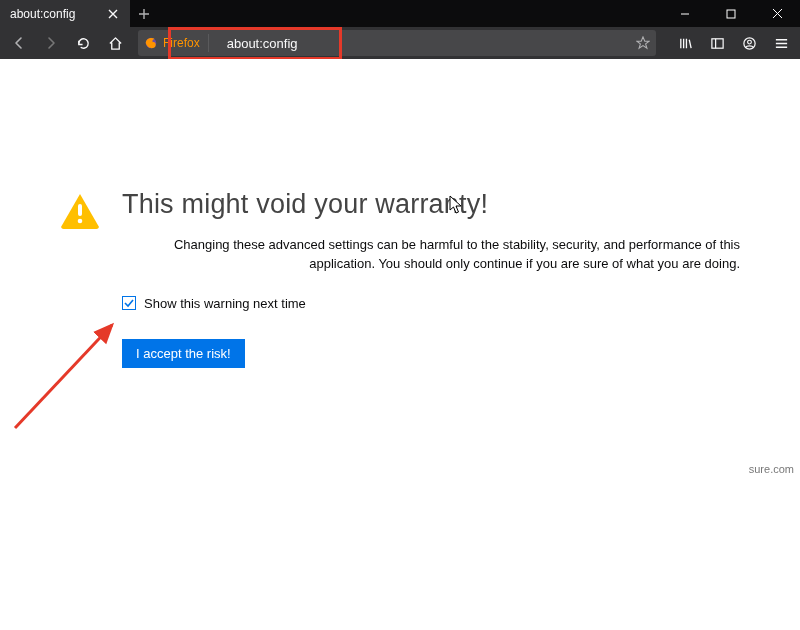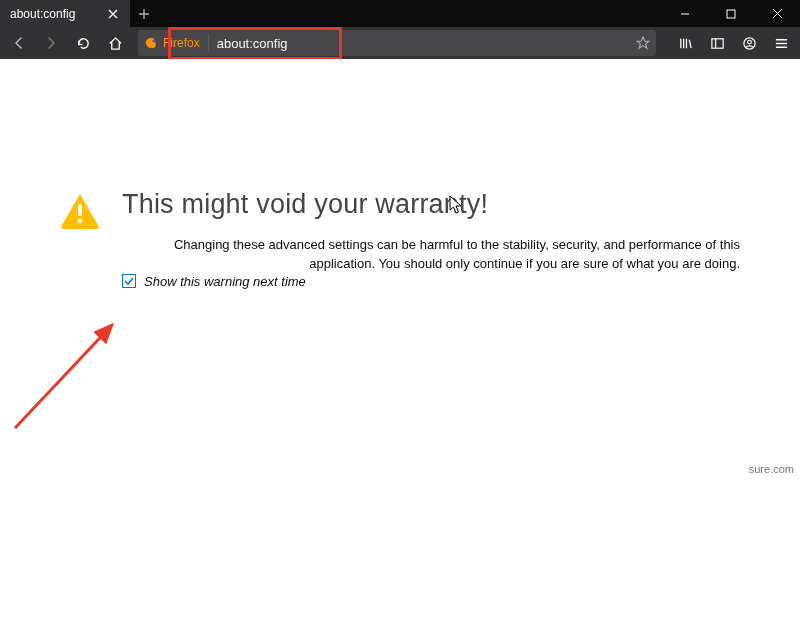--- a/index.html
+++ b/index.html
@@ -16,42 +16,42 @@
   .newtab { width:28px; display:flex; align-items:center; justify-content:center; color:#b1b1b3; }
   .titlebar-spacer { flex:1; }
   .win-controls { display:flex; }
   .win-btn { width:46px; display:flex; align-items:center; justify-content:center; color:#fff; }
 
   .toolbar { height:32px; background:#323234; display:flex; align-items:center; padding:0 4px; gap:2px; }
   .tb-btn { width:30px; height:28px; display:flex; align-items:center; justify-content:center; color:#b1b1b3; }
   .tb-btn.enabled { color:#f9f9fa; }
   .urlbar {
     flex:1; height:26px; background:#474749; display:flex; align-items:center; border-radius:3px;
-    margin:0 6px; padding:0 6px; gap:8px; position:relative;
+    margin:0 6px; padding:0 6px; gap:18px; position:relative;
   }
   .url-identity { display:flex; align-items:center; gap:5px; border-right:1px solid #5a5a5c; padding-right:8px; height:18px;}
   .url-identity span.brand { font-size:12px; }
   .url-text { color:#f9f9fa; font-size:13px; flex:1; }
   .url-star { color:#b1b1b3; }
 
   .toolbar-right { display:flex; gap:2px; margin-left:6px; }
 
   .highlight-box {
     position:absolute;
     border:3px solid #e53929;
     pointer-events:none;
   }
 
   
   .page { position:absolute; top:59px; left:0; right:0; bottom:0; background:#fff; padding:0 60px; color:#0c0c0d; }
   .warn-row { display:flex; gap:22px; margin-top:130px; }
   .warn-icon { width:40px; height:36px; flex-shrink:0; margin-top:4px; }
   .page-title { font-size:27px; font-weight:300; color:#444; letter-spacing:0.2px; }
   .desc { font-size:13px; color:#0c0c0d; margin-top:16px; line-height:1.45;text-align:right; }
-  .checkbox-row { display:flex; align-items:center; gap:8px; font-size:13px;font-style:italic; }
+  .checkbox-row { display:flex; align-items:center; gap:8px; margin-top:22px; font-size:13px; }
   .chk {
     width:14px; height:14px; border:1px solid #0074e8; display:inline-flex; align-items:center; justify-content:center;
     background:#fff;
   }
   .chk svg { width:10px; height:10px; }
   .accept-btn {
     margin-top:28px; background:#0074e8; color:#fff; border:none; font-size:13px;
     padding:7px 14px; cursor:pointer;
   }
 
@@ -186,20 +186,21 @@
         <div class="page-title">This might void your warranty!</div>
         <div class="desc">Changing these advanced settings can be harmful to the stability, security, and performance of this application. You should only continue if you are sure of what you are doing.</div>
         <div class="checkbox-row">
           <span class="chk">
             <svg viewBox="0 0 10 10">
                 <path d="M1 5 L4 8 L9 2" stroke="#0074e8" stroke-width="1.6" fill="none"></path>
               </svg>
           </span>
           <span>Show this warning next time</span>
         </div>
+        <button class="accept-btn">I accept the risk!</button>
       </div>
     </div>
   </div>
 
   <svg class="red-arrow" style="left:0px; top:300px;" width="130" height="140">
     <defs>
       <marker id="ah" markerWidth="8" markerHeight="8" refX="6" refY="3" orient="auto">
         <path d="M0 0 L7 3 L0 6 Z" fill="#e53929"></path>
       </marker>
     </defs>

